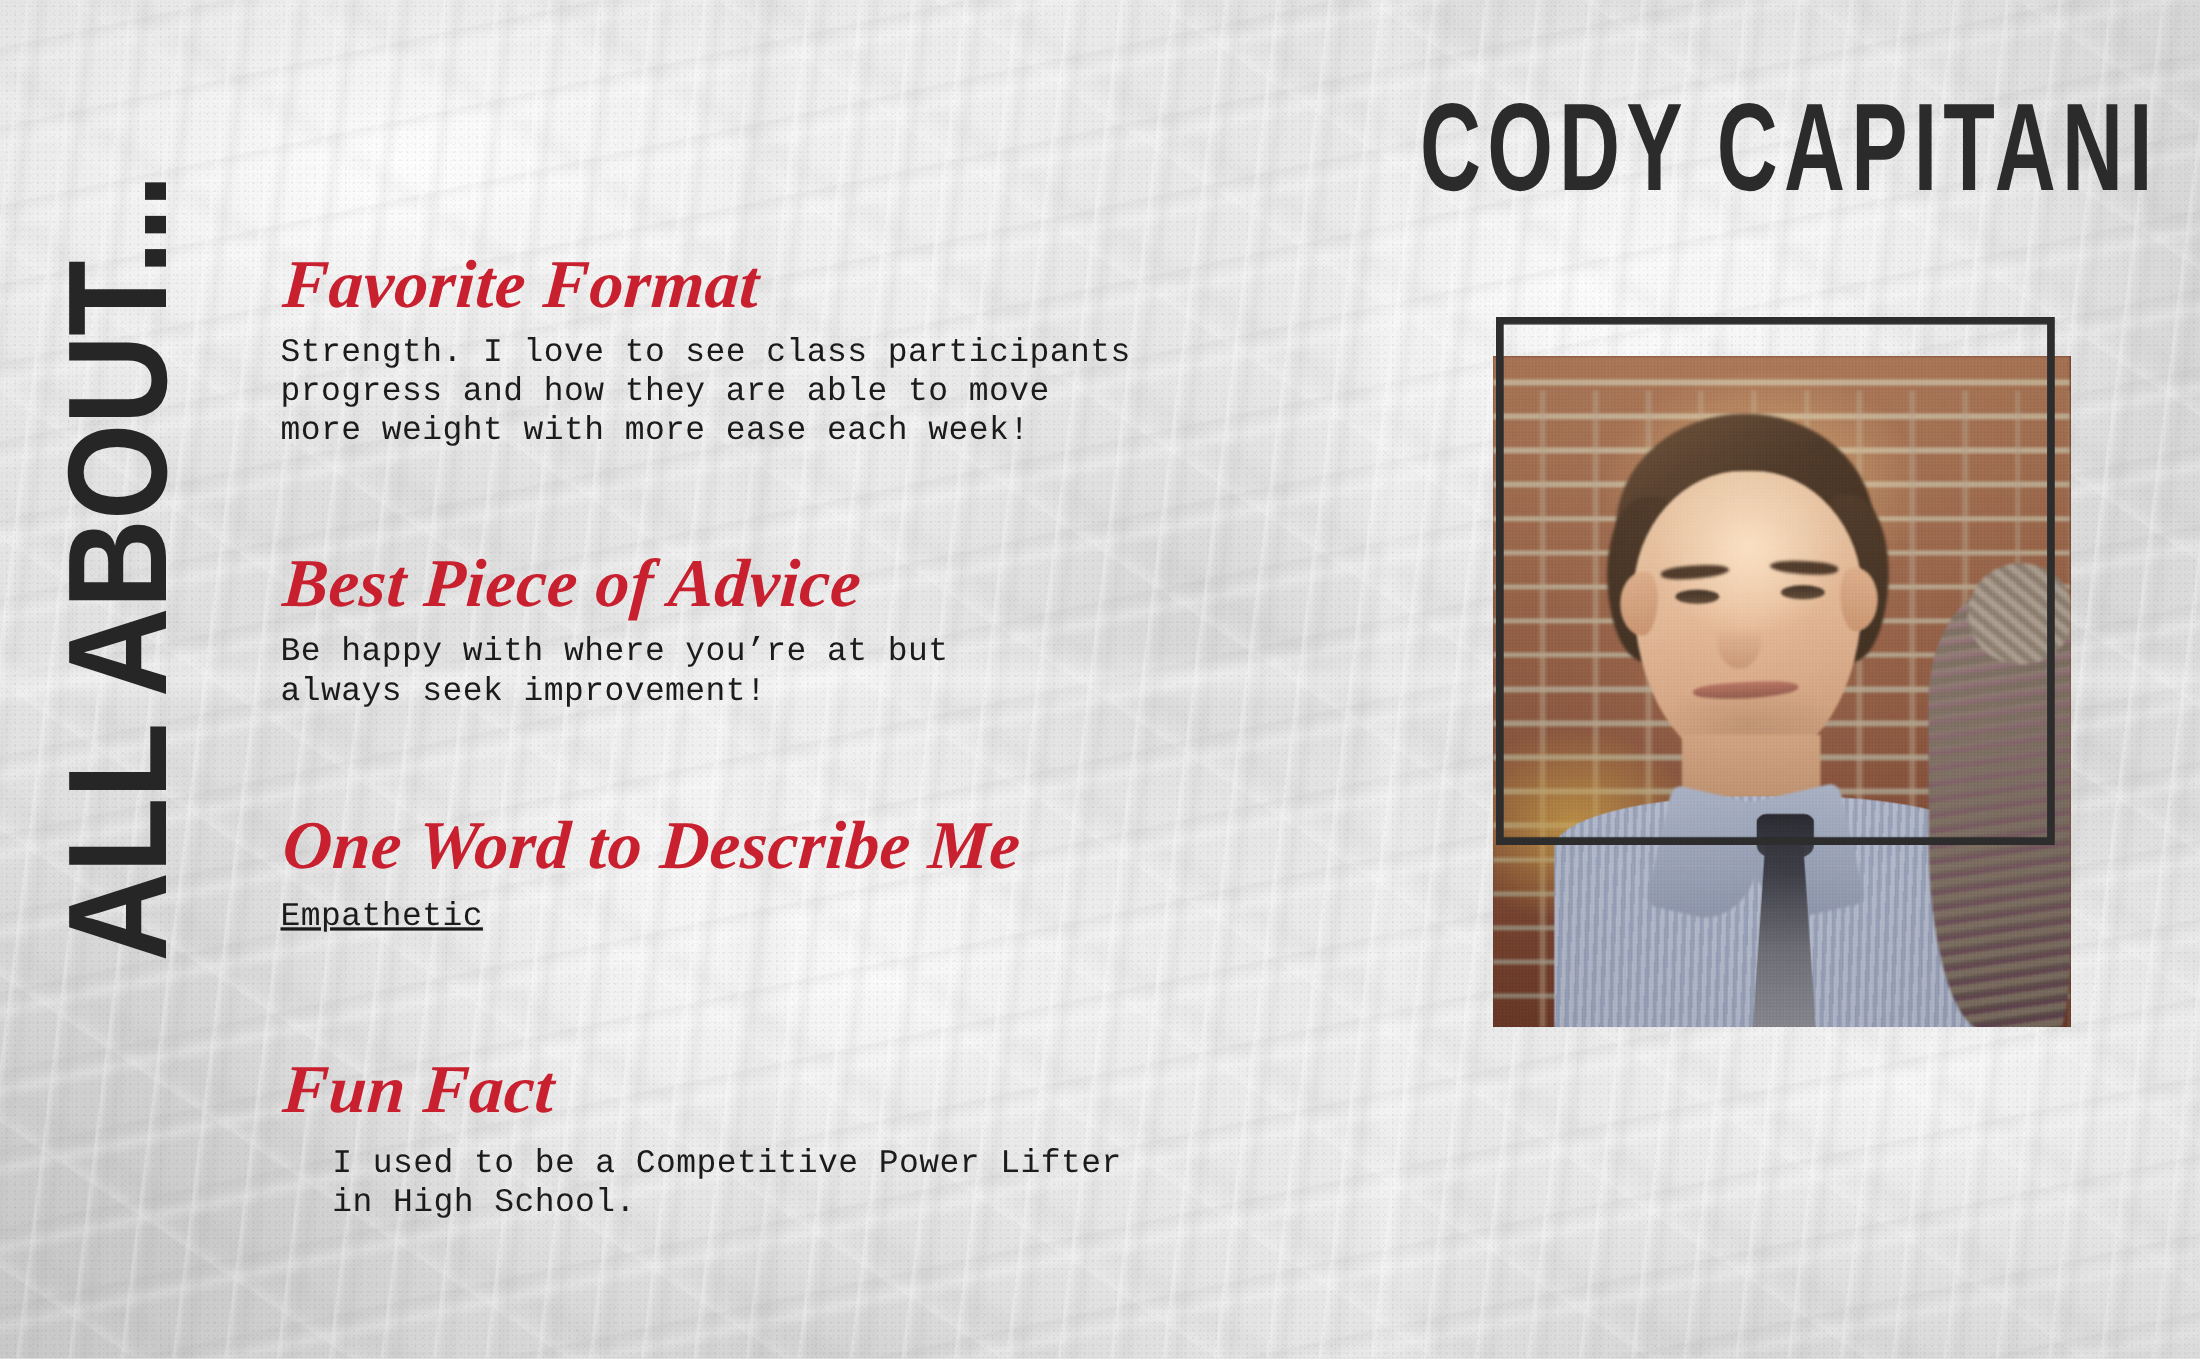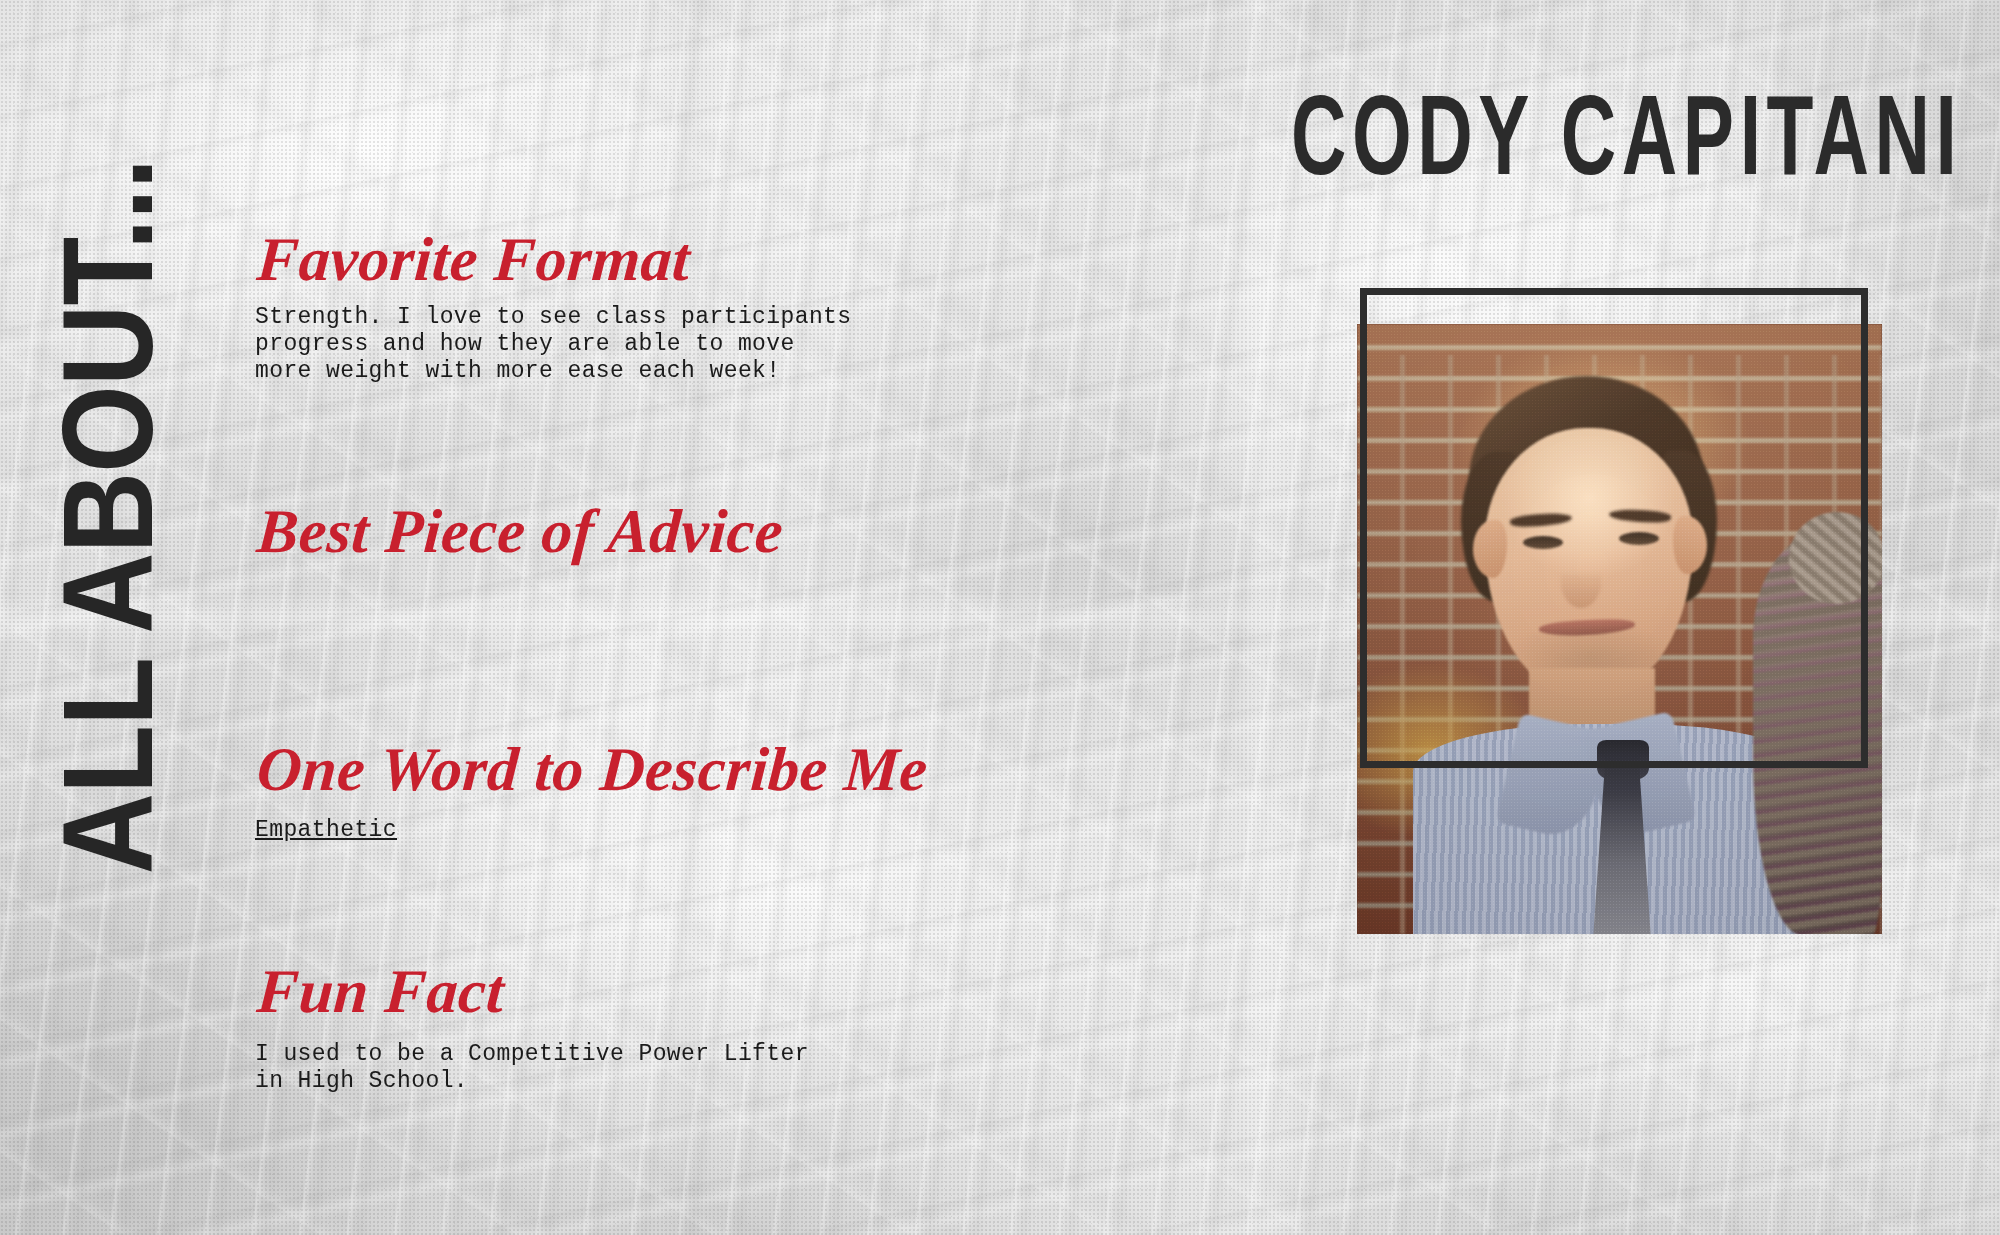--- a/index.html
+++ b/index.html
@@ -116,35 +116,35 @@
     font-size:62px;
     line-height:1.02;
     letter-spacing:.5px;
     white-space:nowrap;
     transform:skewX(-4deg);
     transform-origin:left bottom;
   }
   .qa-body{
     color:#1b1b1b;
     font-family:"Liberation Mono", monospace;
-    font-size:23px;
+    font-size:30px;
     line-height:1.18;
     letter-spacing:.4px;
     white-space:pre-line;
   }
 
   
   #block-0{position:absolute;left:0;top:0;}
   #block-0 .qa-body{margin-top:13px;}
   #block-1{position:absolute;left:0;top:272px;}
   #block-1 .qa-body{margin-top:13px;}
   #block-2{position:absolute;left:0;top:510px;}
   #block-2 .qa-body{margin-top:16px;text-decoration:underline;}
   #block-3{position:absolute;left:0;top:732px;}
-  #block-3 .qa-body{margin-top:18px;}
+  #block-3 .qa-body{margin-top:18px;margin-left:47px;}
 
   
   #photo-group{position:absolute;left:1360px;top:288px;width:540px;height:660px;}
   #photo-frame{
     position:absolute;left:0;top:0;width:508px;height:480px;
     border:7px solid #2d2d2d;
     box-sizing:border-box;
     z-index:3;
   }
   #photo{
@@ -345,20 +345,22 @@
 
     <div class="qa-block" id="block-0">
       <div class="qa-heading">Favorite Format</div>
       <div class="qa-body">Strength. I love to see class participants
 progress and how they are able to move
 more weight with more ease each week!</div>
     </div>
 
     <div class="qa-block" id="block-1">
       <div class="qa-heading">Best Piece of Advice</div>
+      <div class="qa-body">Be happy with where you’re at but
+always seek improvement!</div>
     </div>
 
     <div class="qa-block" id="block-2">
       <div class="qa-heading">One Word to Describe Me</div>
       <div class="qa-body">Empathetic</div>
     </div>
 
     <div class="qa-block" id="block-3">
       <div class="qa-heading">Fun Fact</div>
       <div class="qa-body">I used to be a Competitive Power Lifter

